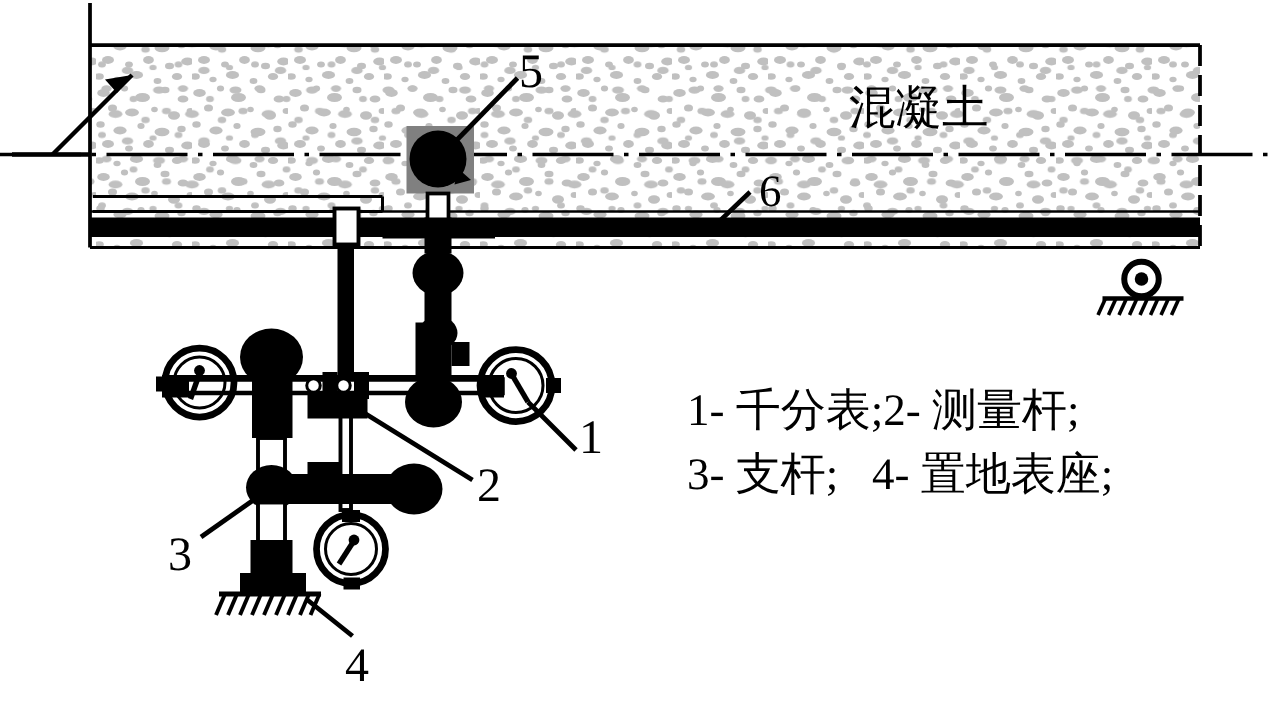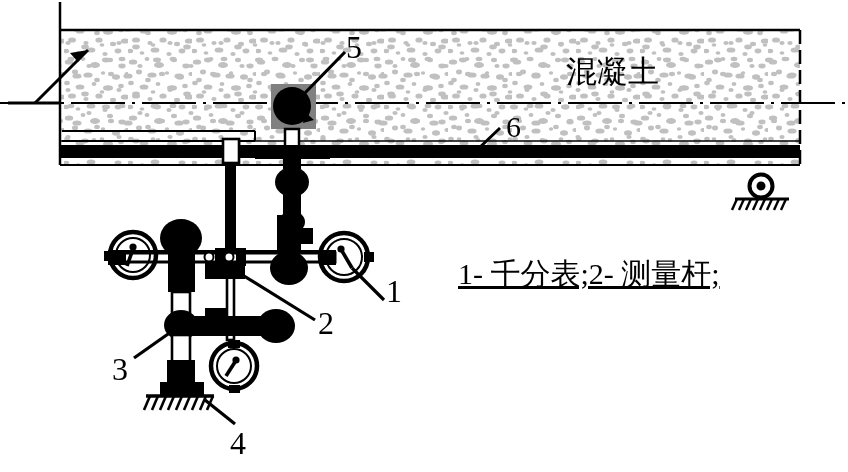--- a/index.html
+++ b/index.html
@@ -10,21 +10,20 @@
   }
   #stage{position:absolute;left:0;top:0;width:832px;height:472px;}
   #stage svg{display:block;}
   .legend-block{
     position:absolute;left:458px;top:252px;width:388px;height:200px;
   }
   .legend-line{
     font-family:"Liberation Serif","DejaVu Serif",serif;
     font-size:30px;line-height:43px;color:#000;white-space:pre;
     letter-spacing:0px;
-    text-decoration:underline;
   }
 </style>
 </head>
 <body>
 
 <div id="stage">
 <svg width="848" height="472" viewBox="0 0 848 472" xmlns="http://www.w3.org/2000/svg">
   <defs>
     <pattern id="speckle" x="0" y="0" width="64" height="56" patternUnits="userSpaceOnUse">
       <rect x="0" y="0" width="64" height="56" fill="#ffffff"></rect>
@@ -254,13 +253,14 @@
   <line x1="178" y1="327" x2="134" y2="358" stroke="#000" stroke-width="3.2"></line>
   <text x="112" y="380" font-size="32" fill="#000" font-family="'Liberation Serif','DejaVu Serif',serif">3</text>
 
   <line x1="205" y1="400" x2="235" y2="424" stroke="#000" stroke-width="3.2"></line>
   <text x="230" y="454" font-size="32" fill="#000" font-family="'Liberation Serif','DejaVu Serif',serif">4</text>
 </svg>
 </div>
 
 <div class="legend-block">
   <div class="legend-line">1- 千分表;2- 测量杆;</div>
+  <div class="legend-line">3- 支杆;   4- 置地表座;</div>
 </div>
 
 </body></html>

